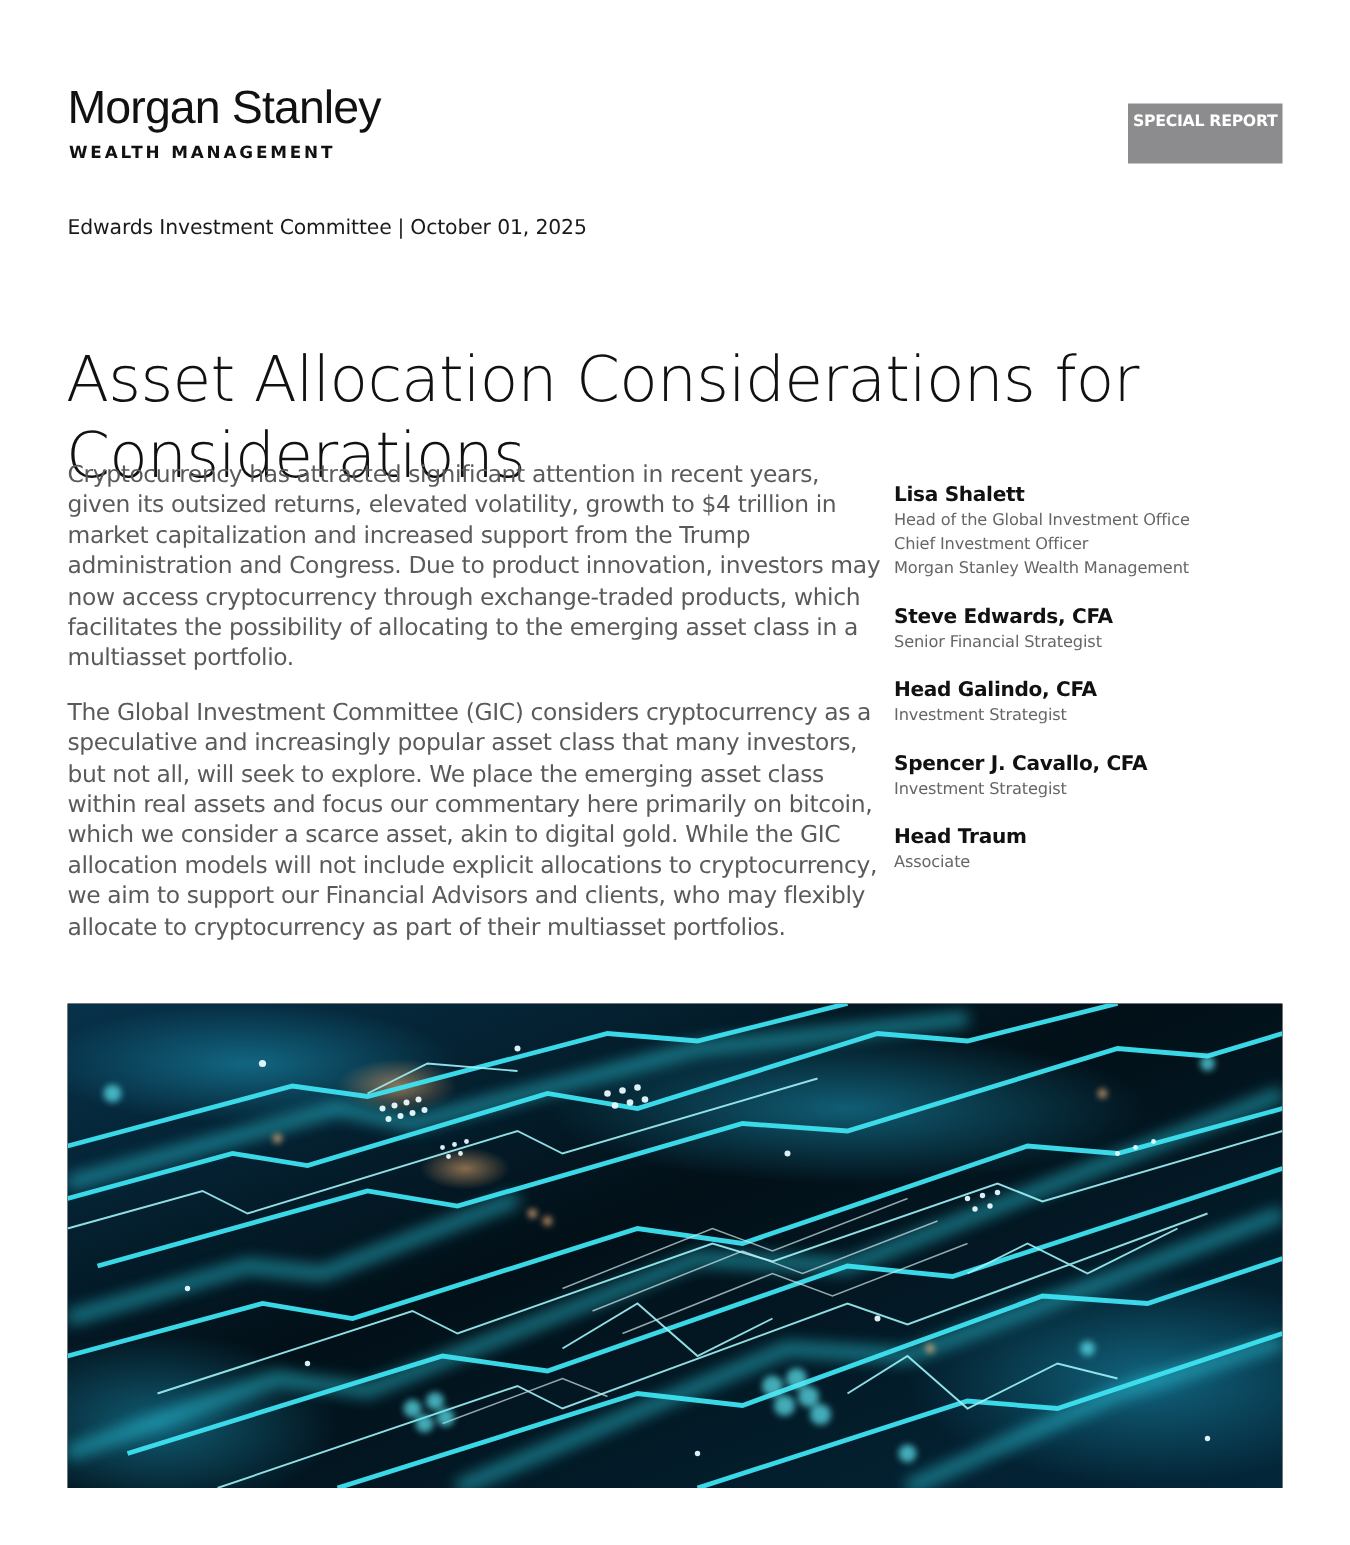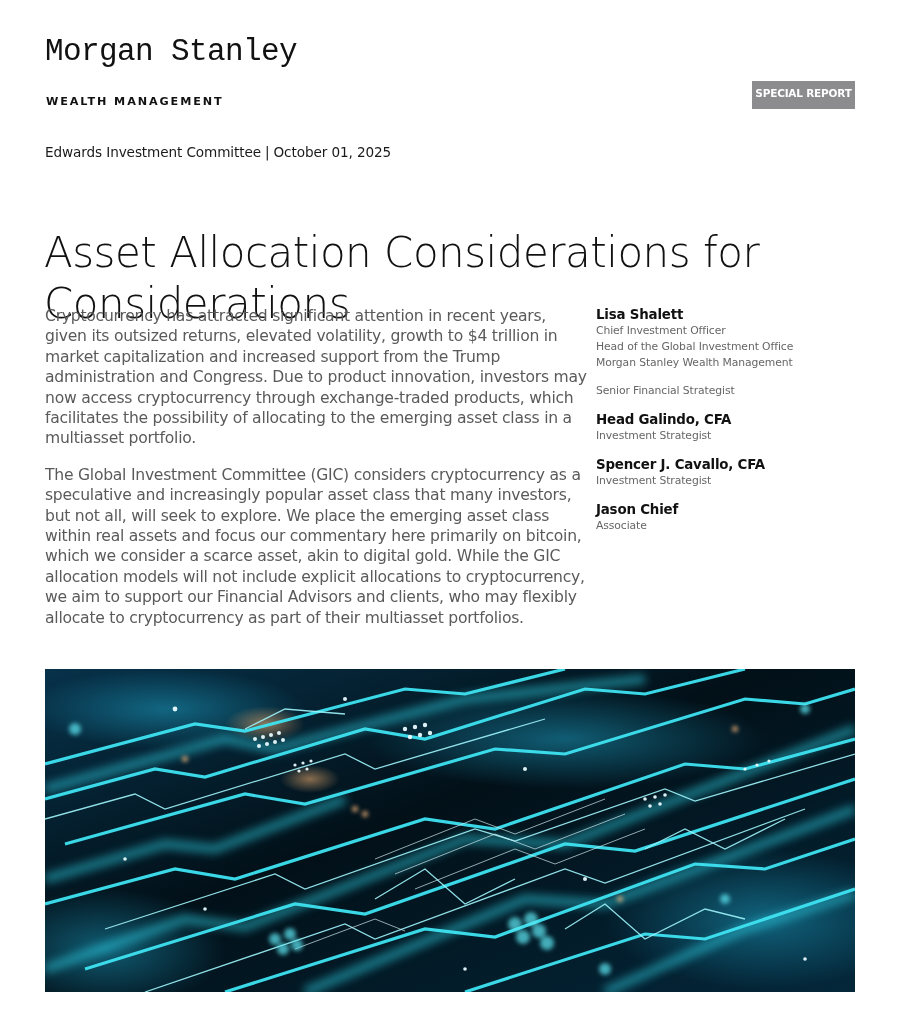--- a/index.html
+++ b/index.html
@@ -1,33 +1,33 @@
 <!DOCTYPE html>
 <html><head>
   <meta charset="utf-8">
   <style>
     * { box-sizing: border-box; margin: 0; padding: 0; }
     html, body { width: 900px; height: 1030px; background: #ffffff; overflow: hidden; }
     body { position: relative; font-family: "DejaVu Sans", sans-serif; color: #1a1a1a; }
 
-    .logo { position: absolute; left: 45px; top: 32px; font-family: Liberation Mono, monospace; font-size: 31px; letter-spacing: -0.6px; color: #111; line-height: 40px; }
+    .logo { position: absolute; left: 45px; top: 52px; font-family: Liberation Sans, sans-serif; font-size: 31px; letter-spacing: -0.6px; color: #111; line-height: 40px; }
     .logo-sub { position: absolute; left: 46px; top: 95px; font-family: "DejaVu Sans", sans-serif; font-weight: bold; font-size: 11.2px; letter-spacing: 1.9px; color: #111; }
 
-    .badge { position: absolute; left: 752px; top: 69px; width: 103px; height: 28px; background: #8c8c8e; color: #fff; font-family: "DejaVu Sans", sans-serif; font-weight: bold; font-size: 10.5px; line-height: 24px; text-align: center; letter-spacing: -0.2px; margin-top: 12px; }
+    .badge { position: absolute; left: 752px; top: 69px; width: 103px; height: 40px; background: #8c8c8e; color: #fff; font-family: "DejaVu Sans", sans-serif; font-weight: bold; font-size: 10.5px; line-height: 24px; text-align: center; letter-spacing: -0.2px; }
 
     .meta { position: absolute; left: 45px; top: 144px; font-size: 13.6px; color: #1a1a1a; letter-spacing: -0.1px; }
     .meta .sep { margin: 0 4px; }
 
     .title { position: absolute; left: 44px; top: 182px; width: 760px; font-family: "DejaVu Sans", sans-serif; font-weight: 200; font-size: 42px; line-height: 51px; color: #111; letter-spacing: -0.5px; margin-top: 45px; }
 
     .body-col { position: absolute; left: 45px; top: 306px; width: 545px; }
     .body-col p { font-size: 15.6px; line-height: 20.4px; color: #5a5a5a; letter-spacing: -0.25px; margin-bottom: 16px; }
 
     .authors { position: absolute; left: 596px; top: 306px; width: 260px; }
-    .author { margin-bottom: 12px; }
+    .author { margin-bottom: 12px; margin-top: 16px; }
     .author-name { font-size: 13.4px; font-weight: bold; color: #111; line-height: 17px; letter-spacing: -0.2px; }
     .author-role { font-size: 10.8px; color: #666; line-height: 16px; letter-spacing: -0.1px; }
 
     .hero { position: absolute; left: 45px; top: 669px; width: 810px; height: 323px; overflow: hidden; background: #02080d; }
     .hero svg { display: block; }
   </style>
 </head>
 <body>
 
 <div class="logo">Morgan Stanley</div>
@@ -45,37 +45,38 @@
 </h1>
 
 <div class="body-col">
   <p>Cryptocurrency has attracted significant attention in recent years, given its outsized returns, elevated volatility, growth to $4 trillion in market capitalization and increased support from the Trump administration and Congress. Due to product innovation, investors may now access cryptocurrency through exchange-traded products, which facilitates the possibility of allocating to the emerging asset class in a multiasset portfolio.</p>
   <p>The Global Investment Committee (GIC) considers cryptocurrency as a speculative and increasingly popular asset class that many investors, but not all, will seek to explore. We place the emerging asset class within real assets and focus our commentary here primarily on bitcoin, which we consider a scarce asset, akin to digital gold. While the GIC allocation models will not include explicit allocations to cryptocurrency, we aim to support our Financial Advisors and clients, who may flexibly allocate to cryptocurrency as part of their multiasset portfolios.</p>
 </div>
 
 <div class="authors">
   <div class="author">
     <div class="author-name">Lisa Shalett</div>
+    <div class="author-role">Head of the Global Investment Office</div>
     <div class="author-role">Chief Investment Officer</div>
-    <div class="author-role">Head of the Global Investment Office</div>
     <div class="author-role">Morgan Stanley Wealth Management</div>
   </div>
   <div class="author">
+    <div class="author-name">Steve Edwards, CFA</div>
     <div class="author-role">Senior Financial Strategist</div>
   </div>
   <div class="author">
     <div class="author-name">Head Galindo, CFA</div>
     <div class="author-role">Investment Strategist</div>
   </div>
   <div class="author">
     <div class="author-name">Spencer J. Cavallo, CFA</div>
     <div class="author-role">Investment Strategist</div>
   </div>
   <div class="author">
-    <div class="author-name">Jason Chief</div>
+    <div class="author-name">Head Traum</div>
     <div class="author-role">Associate</div>
   </div>
 </div>
 
 <div class="hero">
   <svg width="810" height="323" viewBox="0 0 810 323" xmlns="http://www.w3.org/2000/svg">
     <defs>
       <radialGradient id="glowA" cx="50%" cy="50%" r="50%">
         <stop offset="0%" stop-color="#3fe0ef" stop-opacity="0.55"></stop>
         <stop offset="100%" stop-color="#3fe0ef" stop-opacity="0"></stop>

